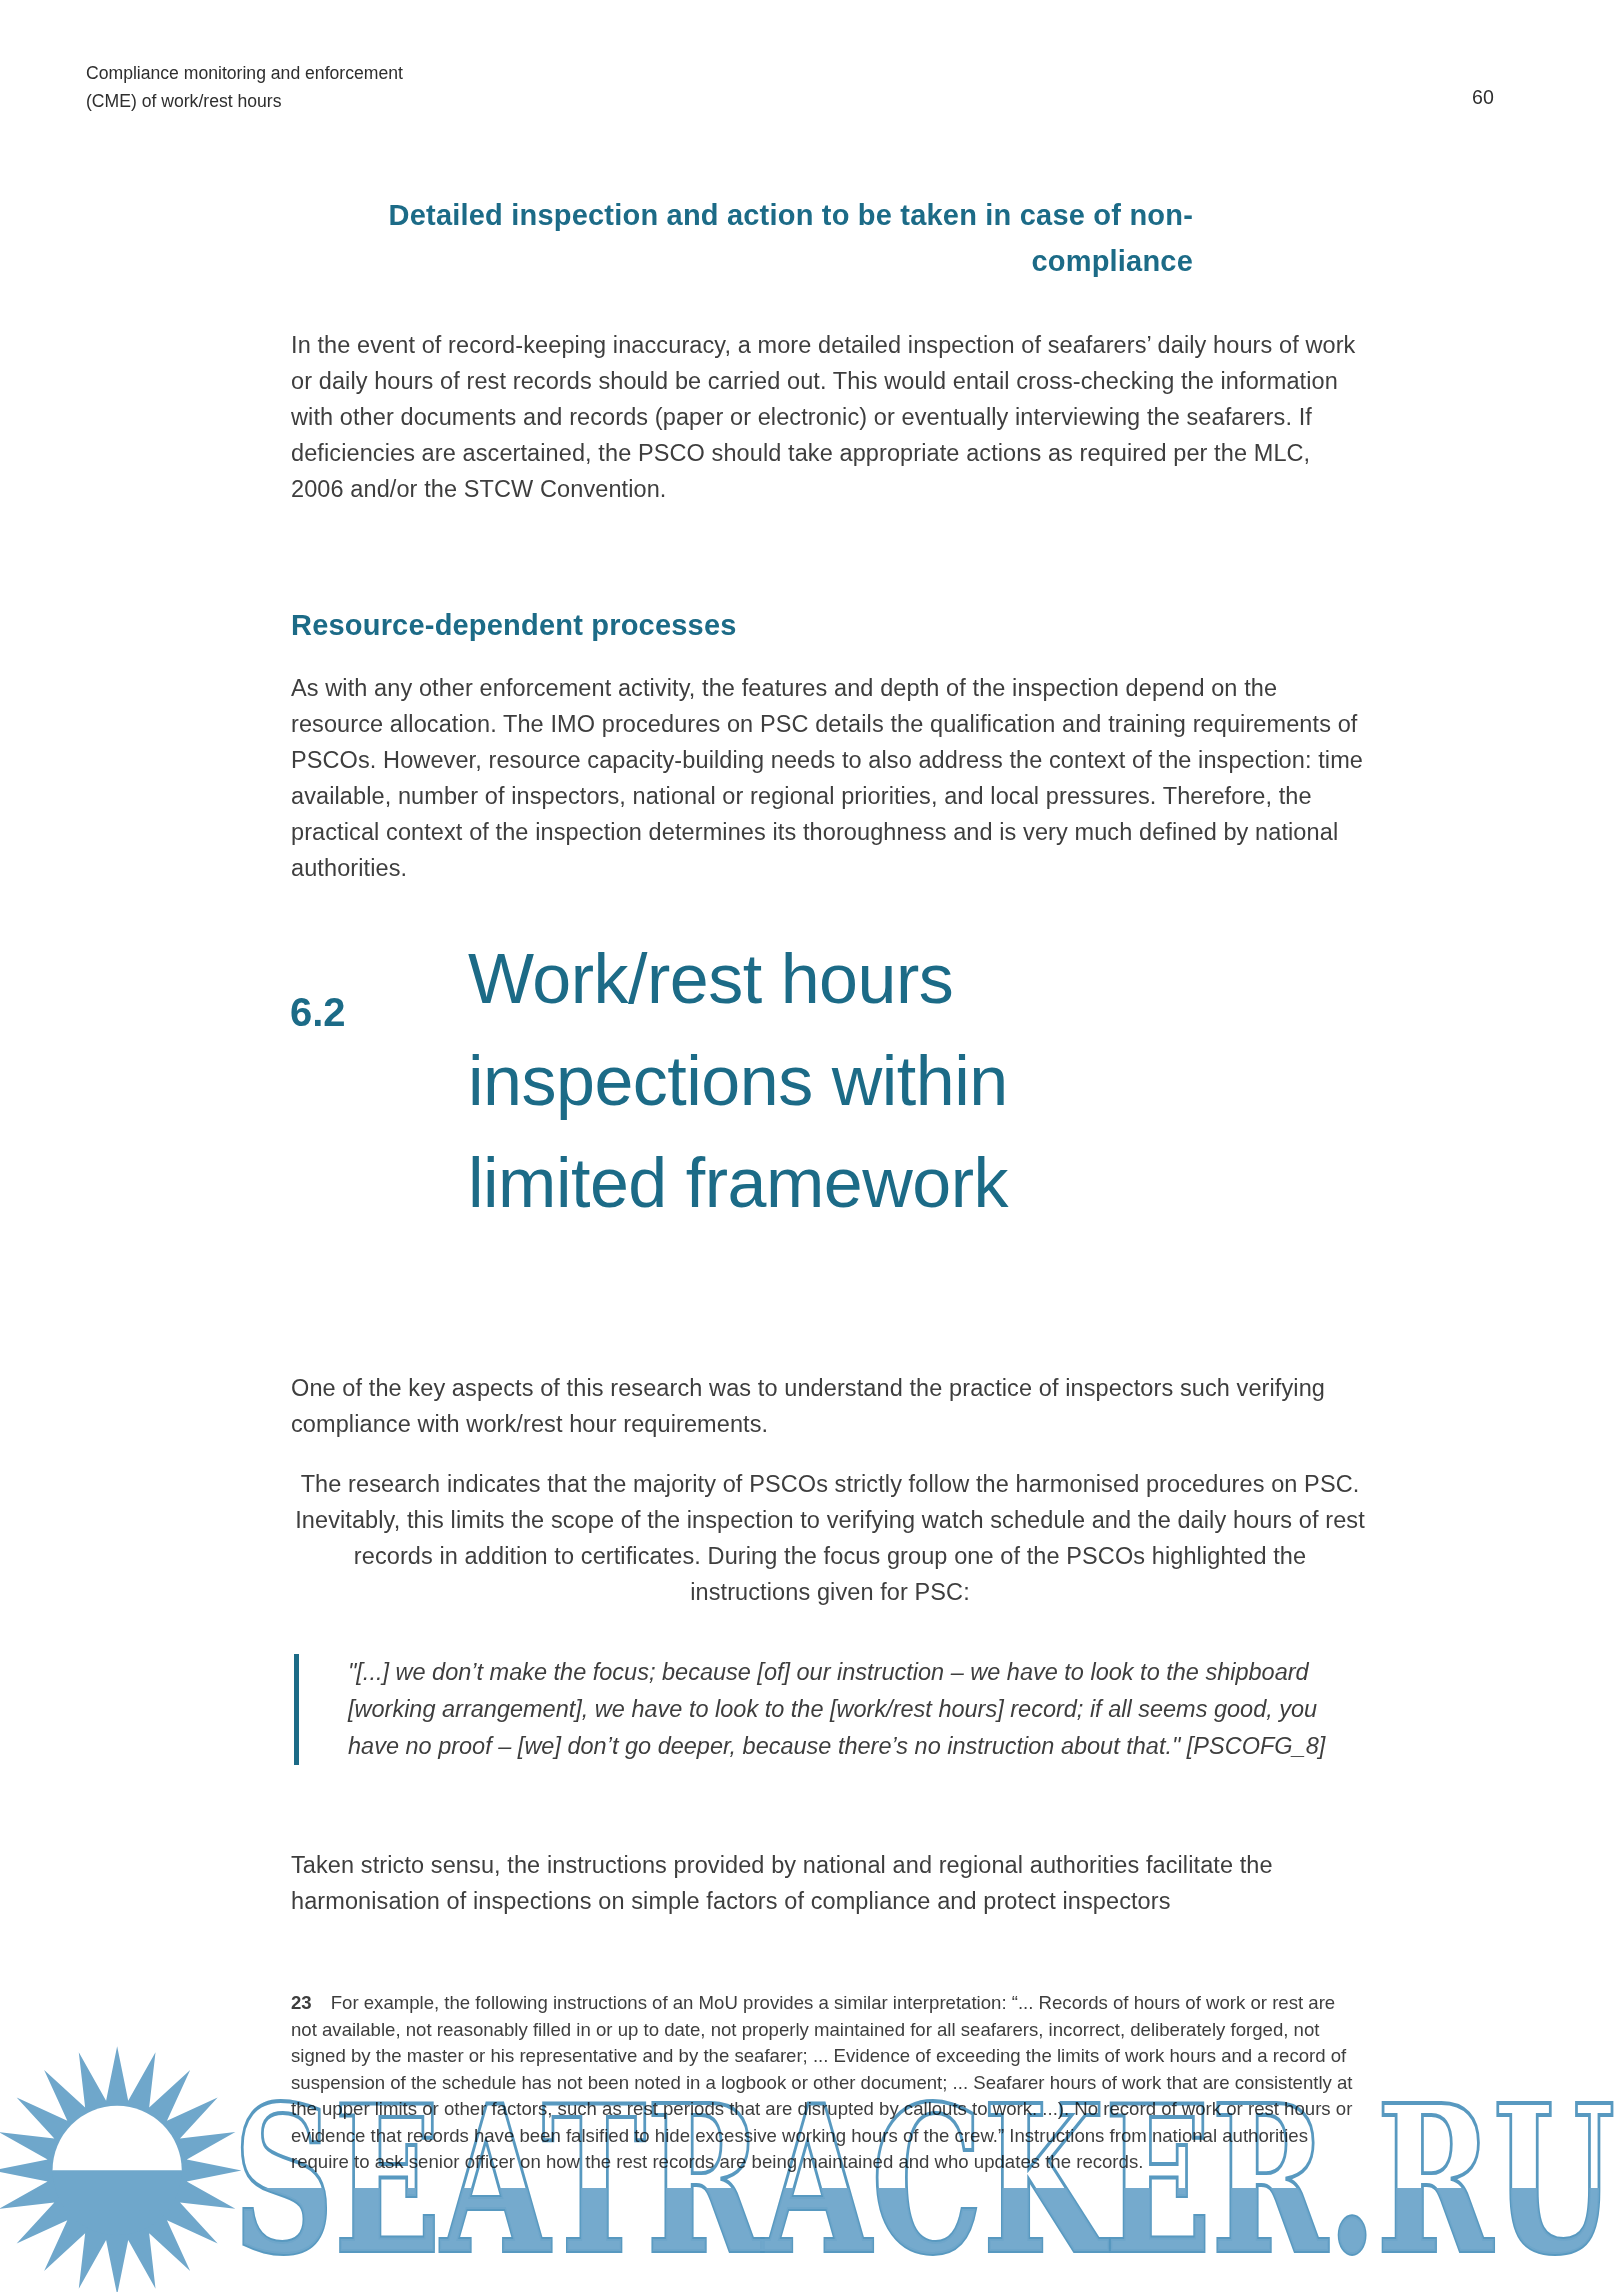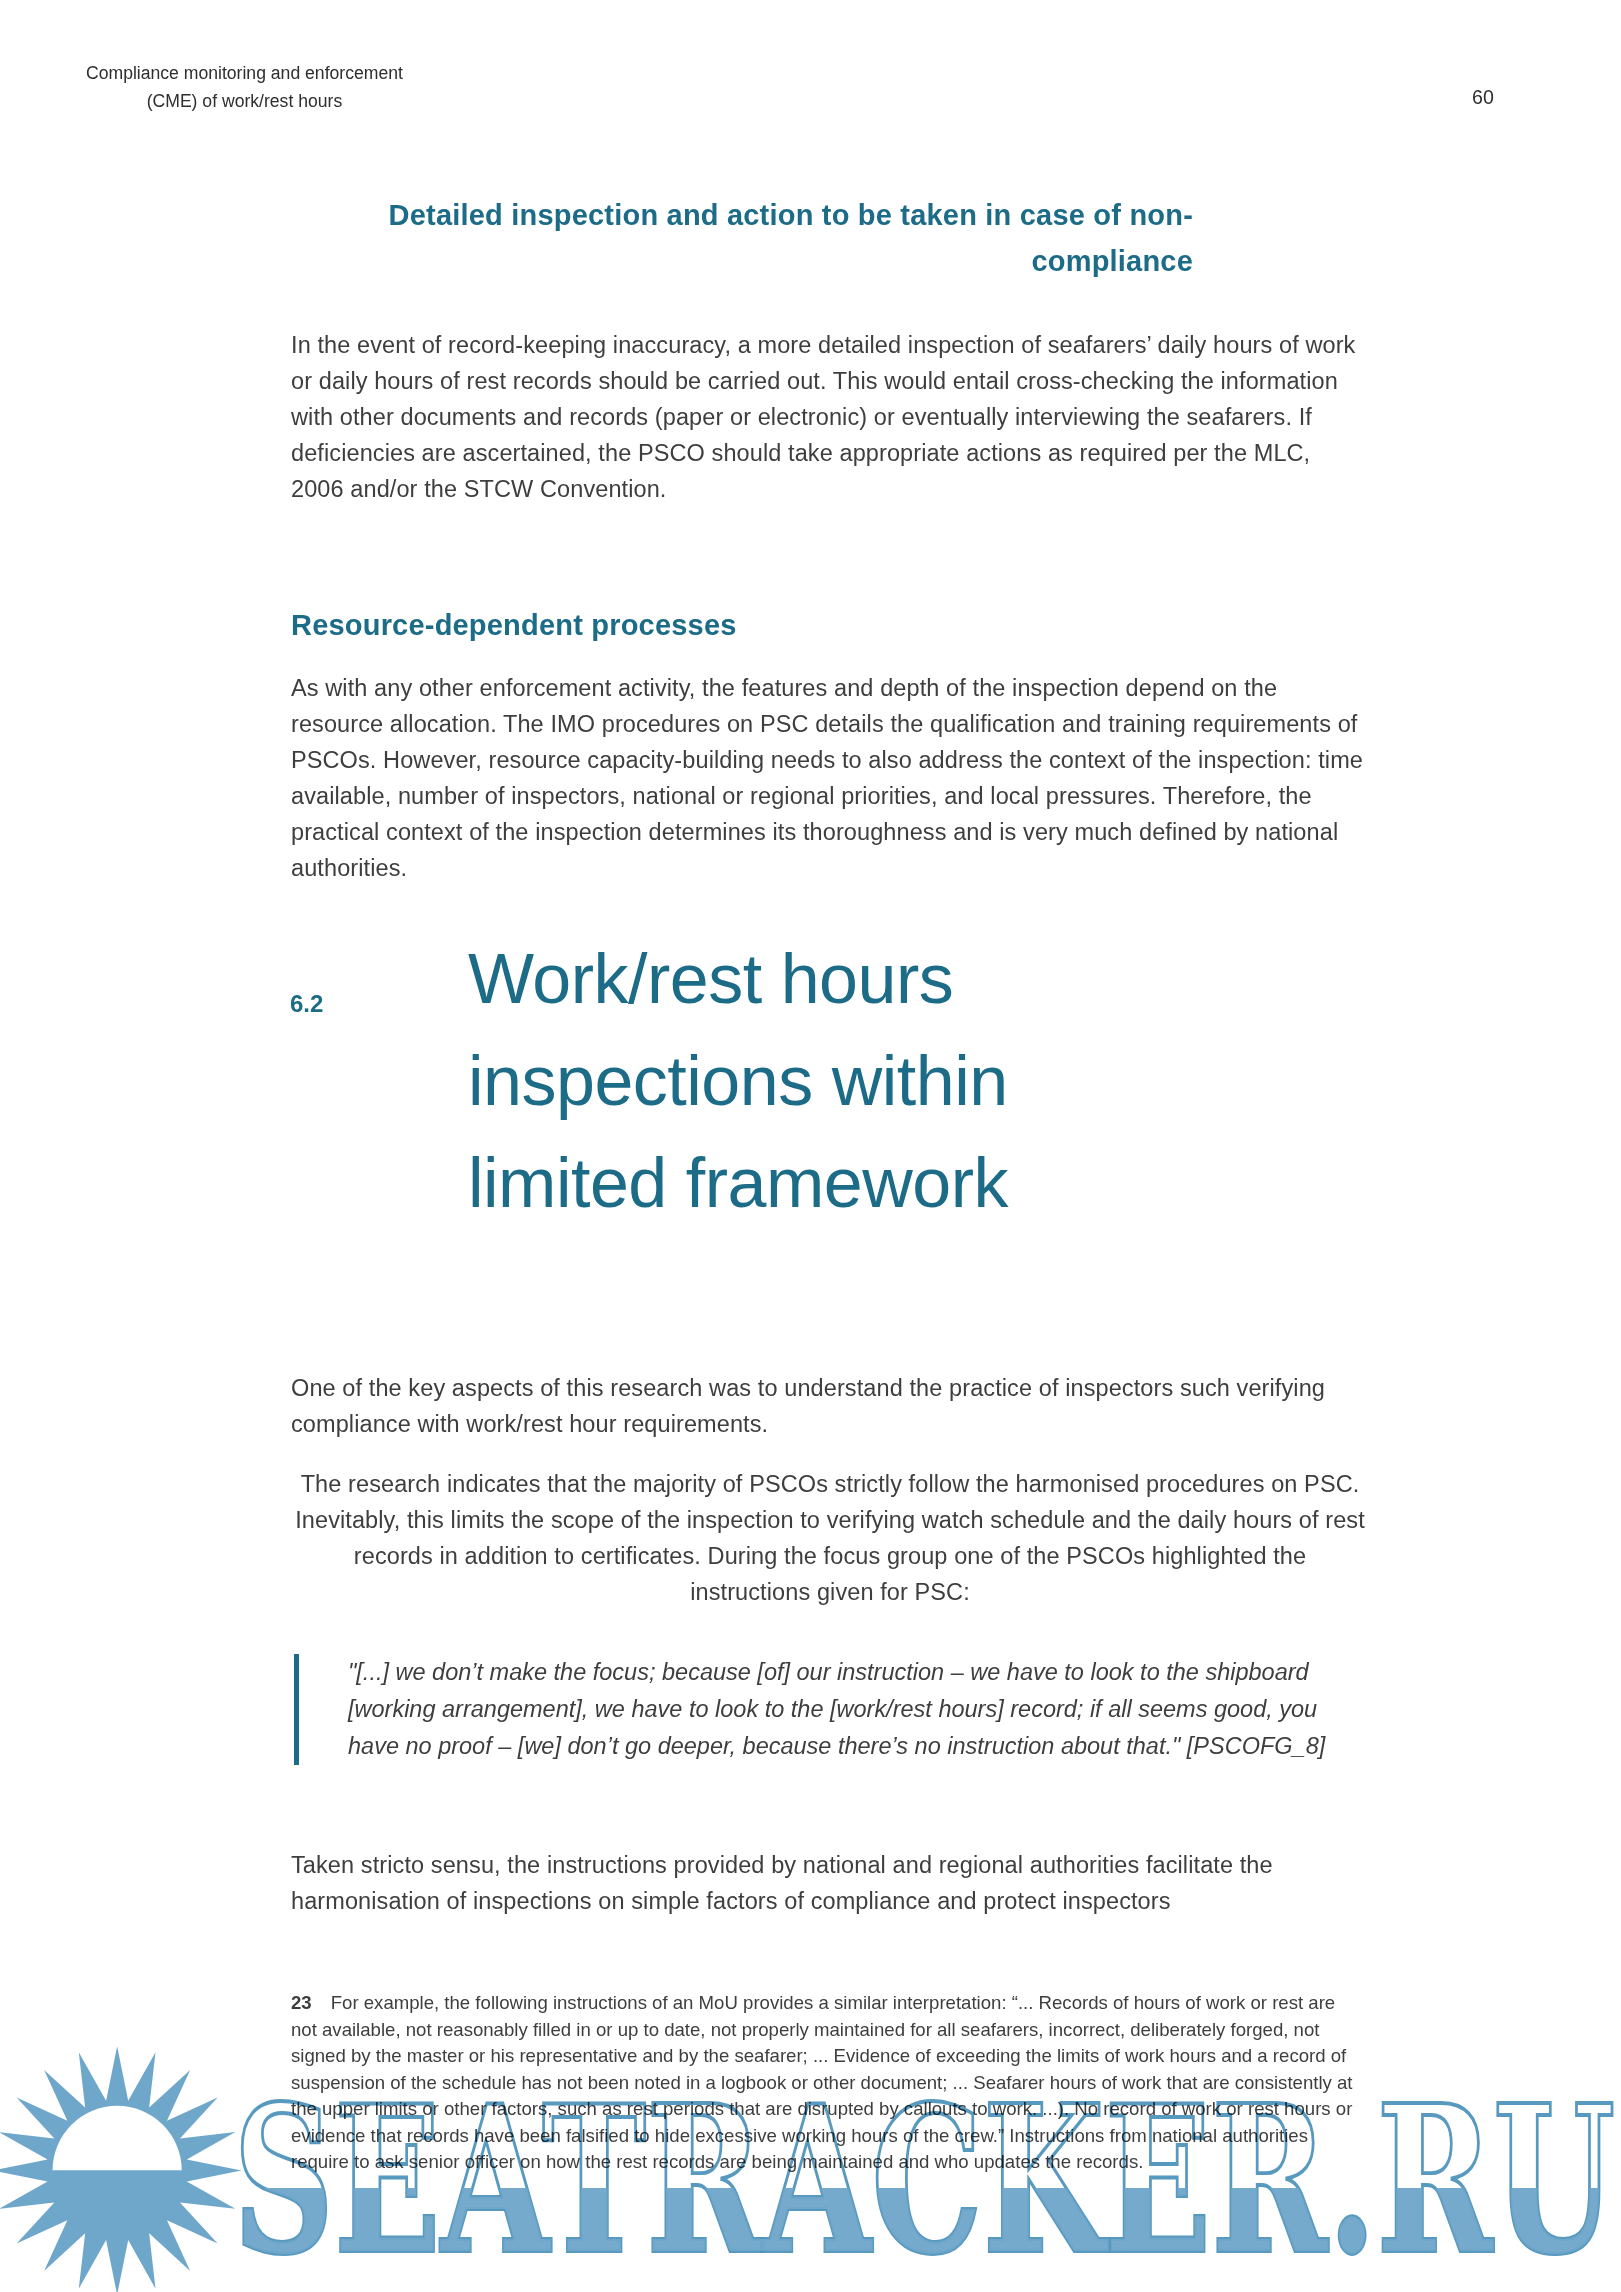--- a/index.html
+++ b/index.html
@@ -2,21 +2,21 @@
 <html style="--teal: #1c6b87; --body-text: #3e3e3e; --header-text: #2e2e2e; --watermark-blue: #6fa7cb; --watermark-stroke: #4f93bd;"><head>
 <meta charset="utf-8">
 <style>
   html, body { margin:0; padding:0; background:#ffffff; }
   .page {
     position:relative; width:1621px; height:2293px; background:#ffffff;
     overflow:hidden; font-family:"Liberation Sans", sans-serif;
   }
   .running-header {
     position:absolute; left:86px; top:59px;
-    font-size:17.6px; line-height:28px; color:var(--header-text, #2e2e2e);text-align:center;
+    font-size:17.6px; line-height:28px; color:var(--header-text, #2e2e2e);
   }
   .page-number {
     position:absolute; left:1472px; top:86px;
     font-size:19.6px; color:var(--header-text, #2e2e2e);
   }
   .sub-heading {
     position:absolute; left:291px; margin:0;
     color:var(--teal, #1c6b87); font-weight:bold;
     font-size:29px; line-height:46px; letter-spacing:0.2px;
   }
@@ -27,21 +27,21 @@
     font-size:23.5px; line-height:36px; color:var(--body-text, #3e3e3e);
     letter-spacing:0.1px;
   }
   .p-detailed  { top:327px; }
   .p-resource  { top:670px; }
   .p-key       { top:1370px; }
   .p-research  { top:1466px;text-align:center; }
   .p-taken     { top:1847px; width:1098px; }
   .section-number {
     position:absolute; left:290px; top:990px; margin:0;
-    font-size:24px; font-weight:bold; color:var(--teal, #1c6b87);
+    font-size:40px; font-weight:bold; color:var(--teal, #1c6b87);
   }
   .big-title {
     position:absolute; left:468px; top:928px; margin:0;
     font-size:70px; line-height:102px; font-weight:400;
     color:var(--teal, #1c6b87); letter-spacing:-0.5px;
   }
   .pull-quote {
     position:absolute; left:294px; top:1654px; width:995px; margin:0;
     border-left:5.9px solid var(--teal, #1c6b87);
     padding-left:49px; font-style:italic;

